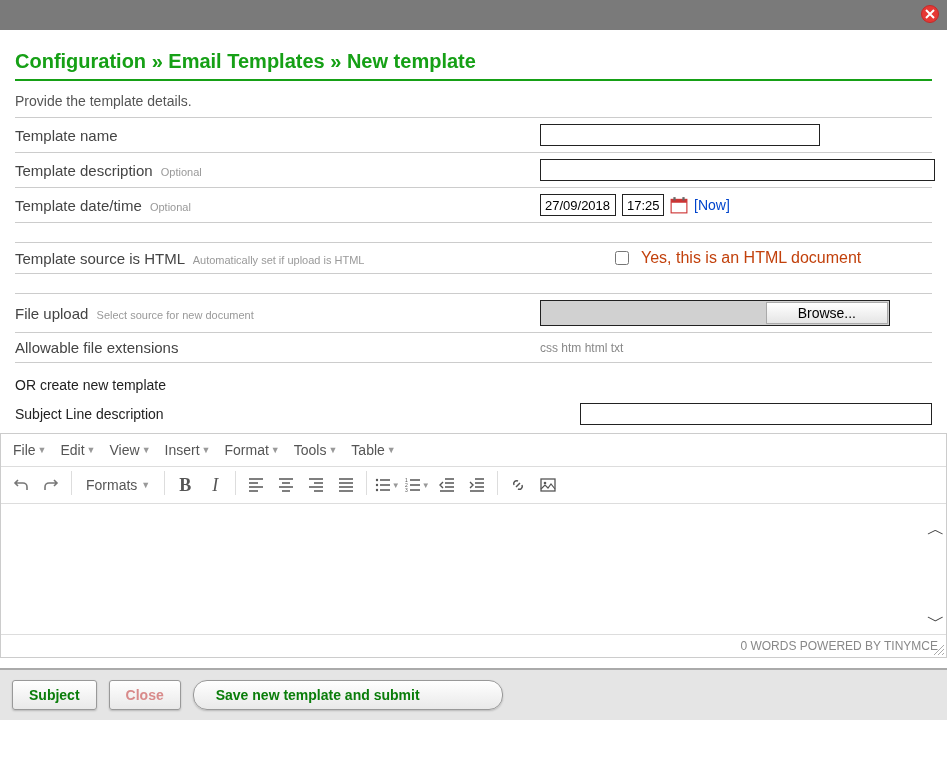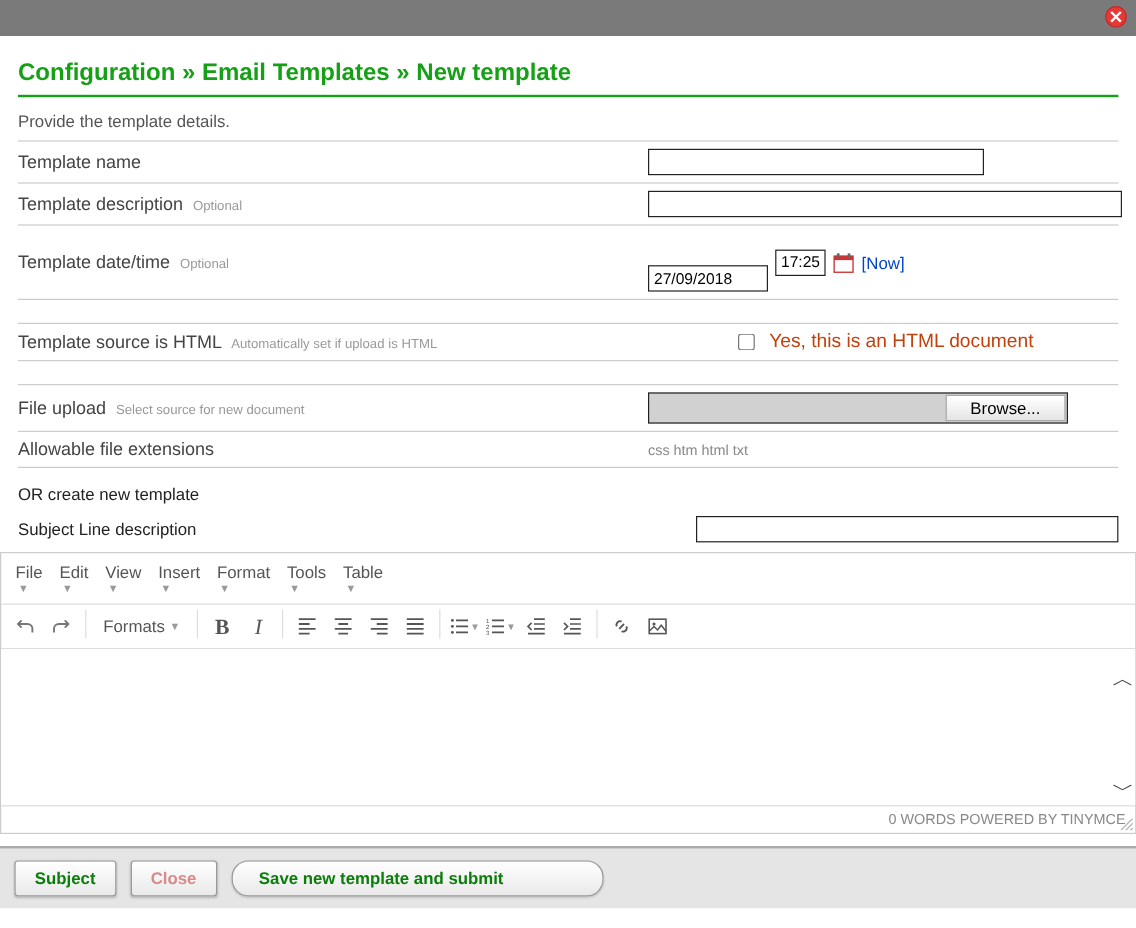--- a/index.html
+++ b/index.html
@@ -11,38 +11,38 @@
   .breadcrumb { color: #16a016; font-size: 20px; font-weight: bold; padding: 10px 0 6px 0; border-bottom: 2px solid #16a016; }
   .instruction { margin: 12px 0 8px 0; font-size: 14px; color: #555; }
   .form-row { display: flex; align-items: center; border-top: 1px solid #ccc; padding: 6px 0; min-height: 30px; }
   .form-row.last { border-bottom: 1px solid #ccc; }
   .form-label { flex: 0 0 525px; font-size: 15px; color: #444; }
   .form-label .optional { font-size: 11px; color: #999; margin-left: 4px; }
   .form-field { flex: 1; display: flex; align-items: center; gap: 6px; }
   input[type=text].fld { height: 22px; border: 1px solid #222; padding: 2px 4px; font-size: 13px; }
   .fld-name { width: 280px; }
   .fld-desc { width: 395px; }
-  .fld-date { width: 100px; margin-top: 27px; }
+  .fld-date { width: 76px; }
   .fld-time { width: 42px; }
   .cal-icon { width: 18px; height: 18px; display: inline-flex; align-items: center; justify-content: center; cursor: pointer; }
   .now-link { color: #0044cc; cursor: pointer; font-size: 14px; }
   .spacer { height: 20px; border-top: 1px solid #ccc; }
   .chk { width: 14px; height: 14px; margin-right: 6px; vertical-align: middle; }
   .chk-label { font-size: 16px; color: #c2410c; }
   .file-wrap { display: inline-block; border: 1px solid #222; background: #d1d1d1; width: 350px; height: 26px; position: relative; }
-  .browse-btn { position: absolute; right: 1px; top: 1px; height: 22px; padding: 0 20px; background: linear-gradient(#fff,#e5e5e5); border: 1px solid #aaa; font-size: 14px; cursor: pointer; }
+  .browse-btn { position: absolute; right: 1px; top: 1px; height: 22px; padding: 0 31px; background: linear-gradient(#fff,#e5e5e5); border: 1px solid #aaa; font-size: 14px; cursor: pointer; }
   .ext-text { font-size: 12px; color: #888; }
   .or-row { margin: 14px 0 10px 0; font-size: 14px; color: #222; }
   .subj-row { display: flex; align-items: center; margin: 8px 0 6px 0; }
   .subj-row .lab { flex: 0 0 565px; font-size: 14px; color: #222; }
   .subj-row input { width: 365px; height: 22px; border: 1px solid #222; padding: 2px 4px; }
 
   .editor { border: 1px solid #ccc; margin-top: 8px; }
   .menubar { display: flex; gap: 2px; padding: 4px 6px; border-bottom: 1px solid #ddd; }
-  .menu-item { padding: 4px 6px; font-size: 14px; color: #555; cursor: pointer; display: flex; align-items: flex-start; flex-direction: column; }
+  .menu-item { padding: 4px 6px; font-size: 14px; color: #555; cursor: pointer; display: flex; align-items: center; }
   .menu-item .caret { margin-left: 2px; font-size: 9px; color: #999; }
   .toolbar { display: flex; align-items: flex-start; padding: 4px 6px; border-bottom: 1px solid #ddd; gap: 2px; }
   .tbtn { width: 28px; height: 28px; display: flex; align-items: center; justify-content: center; color: #555; cursor: pointer; border: 1px solid transparent; }
   .tsep { width: 1px; height: 24px; background: #ddd; margin: 0 4px; }
   .formats-btn { height: 28px; padding: 0 8px; display: flex; align-items: center; color: #555; cursor: pointer; font-size: 14px; }
   .formats-btn .caret { margin-left: 4px; font-size: 9px; color: #999; }
   .editor-body { height: 130px; background: #fff; position: relative; }
   .scroll-up, .scroll-dn { position: absolute; right: 3px; width: 16px; height: 16px; color: #444; font-size: 18px; line-height: 14px; text-align: center; cursor: pointer; }
   .scroll-up { top: 18px; }
   .scroll-dn { bottom: 4px; }

